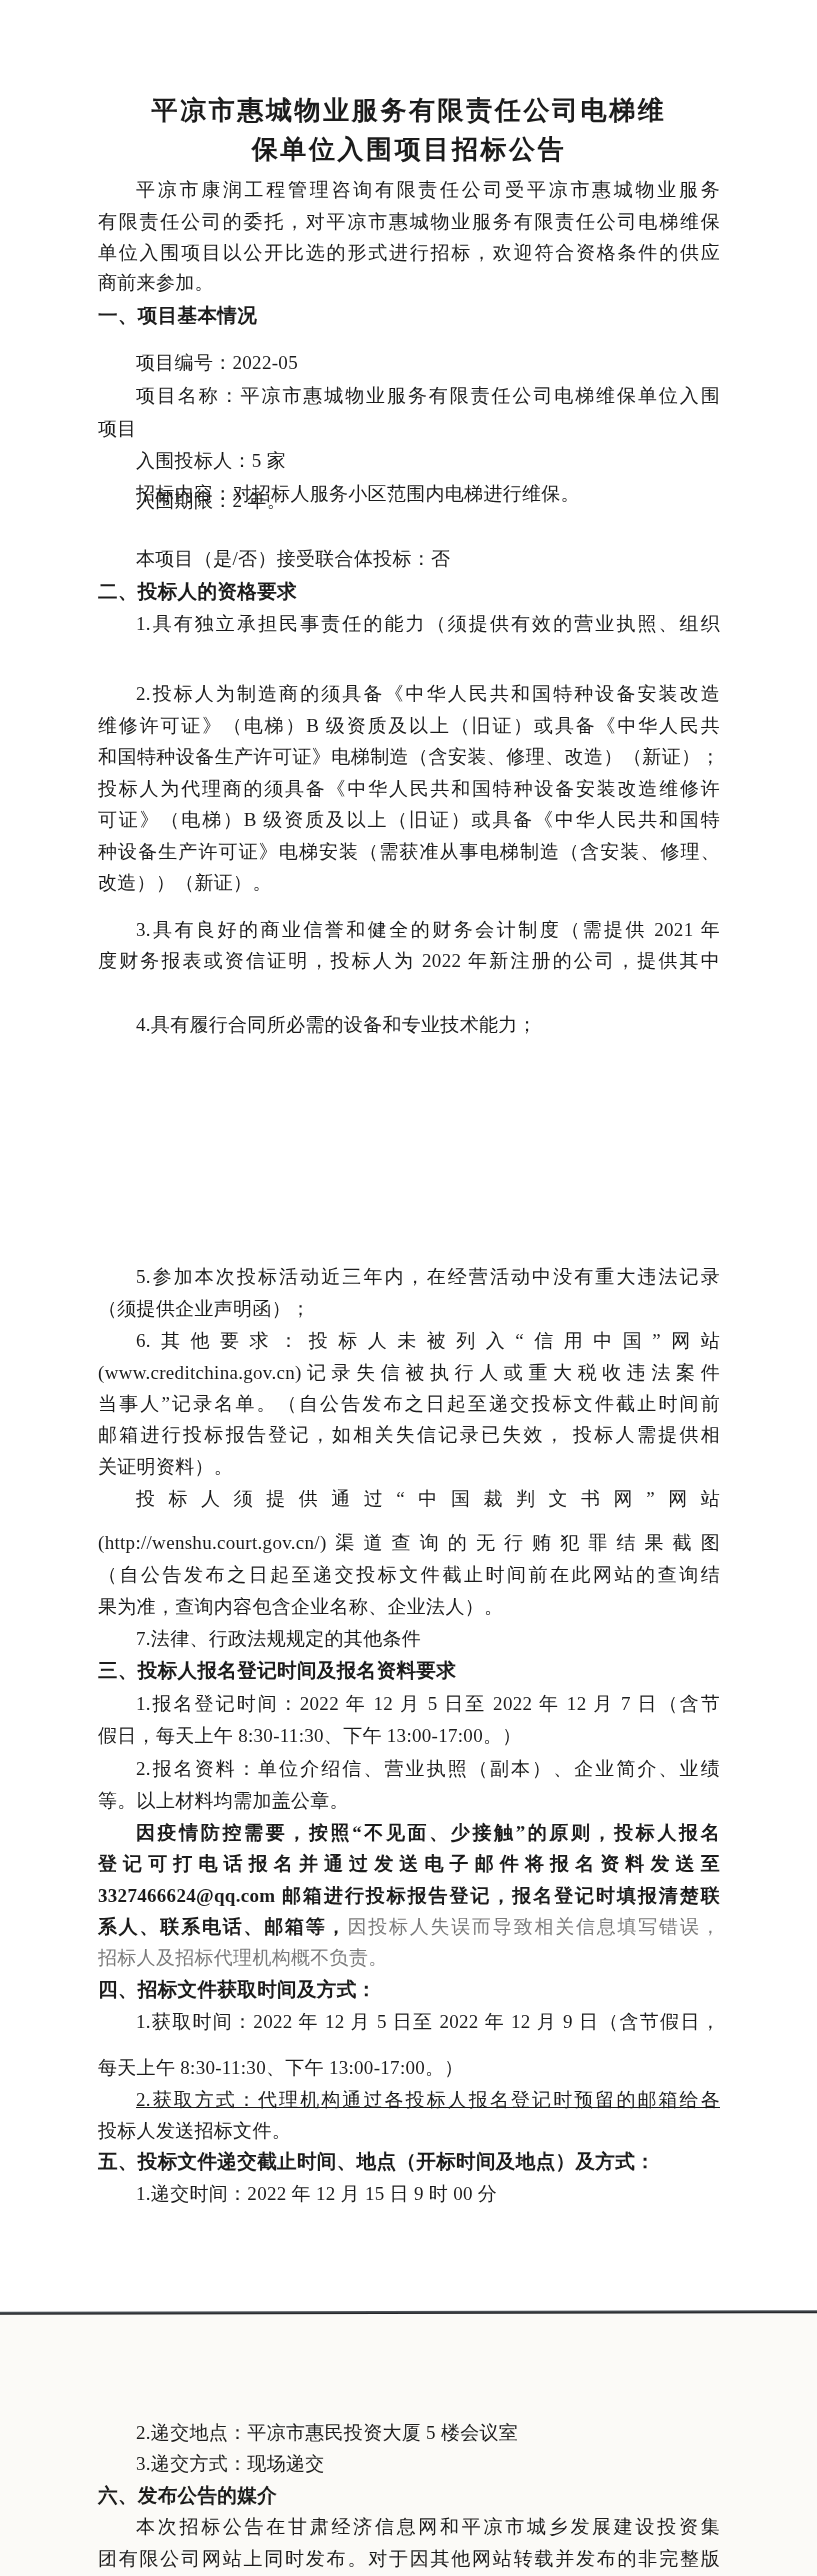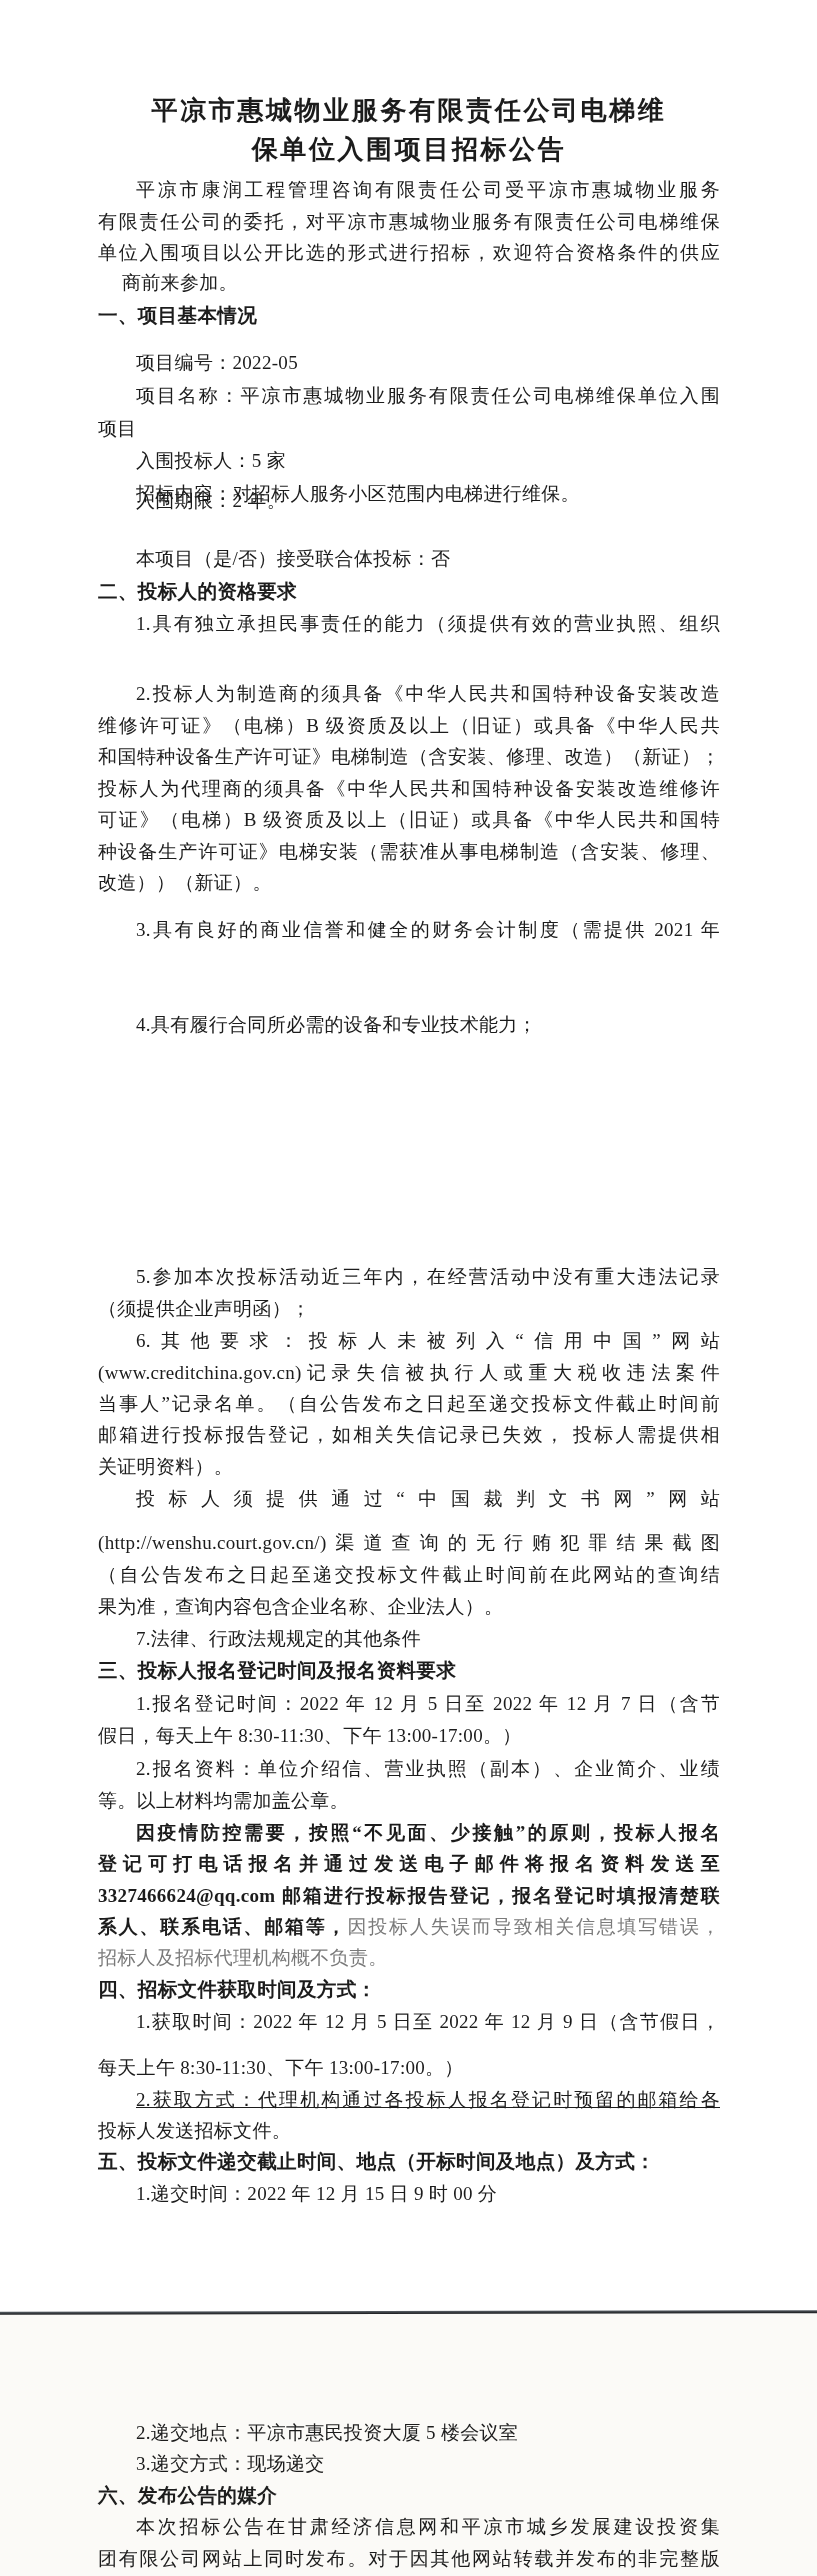--- a/index.html
+++ b/index.html
@@ -46,39 +46,40 @@
 
 <div id="doc">
   <div id="page2-tint" class="page2-tint" style="top: 2314px; height: 1156px; background: rgb(251, 250, 247);"></div>
   <div id="separator" class="separator" style="top: 2311px; height: 2.6px;"></div>
 
 <div class="line title" style="top: 94px;">平凉市惠城物业服务有限责任公司电梯维</div>
     <div class="line title" style="top: 133px;">保单位入围项目招标公告</div>
     <div class="line ind j" style="top: 177px;">平凉市康润工程管理咨询有限责任公司受平凉市惠城物业服务</div>
     <div class="line j" style="top: 209px;">有限责任公司的委托，对平凉市惠城物业服务有限责任公司电梯维保</div>
     <div class="line j" style="top: 240px;">单位入围项目以公开比选的形式进行招标，欢迎符合资格条件的供应</div>
-    <div class="line" style="top: 270px; margin-left: 24px;">商前来参加。</div>
+    <div class="line" style="top: 270px;">商前来参加。</div>
     <div class="line h" style="top: 303px;">一、项目基本情况</div>
     <div class="line ind" style="top: 350px;">项目编号：2022-05</div>
     <div class="line ind j" style="top: 383px;">项目名称：平凉市惠城物业服务有限责任公司电梯维保单位入围</div>
     <div class="line" style="top: 416px;">项目</div>
     <div class="line ind" style="top: 448px;">入围投标人：5 家</div>
     <div class="line ind" style="top: 481px;">招标内容：对招标人服务小区范围内电梯进行维保。</div>
     <div class="line ind" style="top: 488px;">入围期限：2 年。</div>
     <div class="line ind" style="top: 546px;">本项目（是/否）接受联合体投标：否</div>
     <div class="line h" style="top: 579px;">二、投标人的资格要求</div>
     <div class="line ind j" style="top: 611px;">1.具有独立承担民事责任的能力（须提供有效的营业执照、组织</div>
     <div class="line ind j" style="top: 681px;">2.投标人为制造商的须具备《中华人民共和国特种设备安装改造</div>
     <div class="line j" style="top: 713px;">维修许可证》（电梯）B 级资质及以上（旧证）或具备《中华人民共</div>
     <div class="line j" style="top: 744px;">和国特种设备生产许可证》电梯制造（含安装、修理、改造）（新证）；</div>
     <div class="line j" style="top: 776px;">投标人为代理商的须具备《中华人民共和国特种设备安装改造维修许</div>
     <div class="line j" style="top: 807px;">可证》（电梯）B 级资质及以上（旧证）或具备《中华人民共和国特</div>
     <div class="line j" style="top: 839px;">种设备生产许可证》电梯安装（需获准从事电梯制造（含安装、修理、</div>
     <div class="line" style="top: 870px;">改造））（新证）。</div>
     <div class="line ind j" style="top: 917px;">3.具有良好的商业信誉和健全的财务会计制度（需提供 2021 年</div>
+    <div class="line j" style="top: 948px;">度财务报表或资信证明，投标人为 2022 年新注册的公司，提供其中</div>
     <div class="line ind" style="top: 1012px;">4.具有履行合同所必需的设备和专业技术能力；</div>
     <div class="line ind j" style="top: 1264px;">5.参加本次投标活动近三年内，在经营活动中没有重大违法记录</div>
     <div class="line" style="top: 1296px;">（须提供企业声明函）；</div>
     <div class="line ind j" style="top: 1328px;">6.其他要求：投标人未被列入“信用中国”网站</div>
     <div class="line j" style="top: 1360px;">(www.creditchina.gov.cn)记录失信被执行人或重大税收违法案件</div>
     <div class="line j" style="top: 1391px;">当事人”记录名单。（自公告发布之日起至递交投标文件截止时间前</div>
     <div class="line j" style="top: 1422px;">邮箱进行投标报告登记，如相关失信记录已失效， 投标人需提供相</div>
     <div class="line" style="top: 1454px;">关证明资料）。</div>
     <div class="line ind j" style="top: 1486px;">投标人须提供通过“中国裁判文书网”网站</div>
     <div class="line j" style="top: 1530px;">(http://wenshu.court.gov.cn/)渠道查询的无行贿犯罪结果截图</div>

